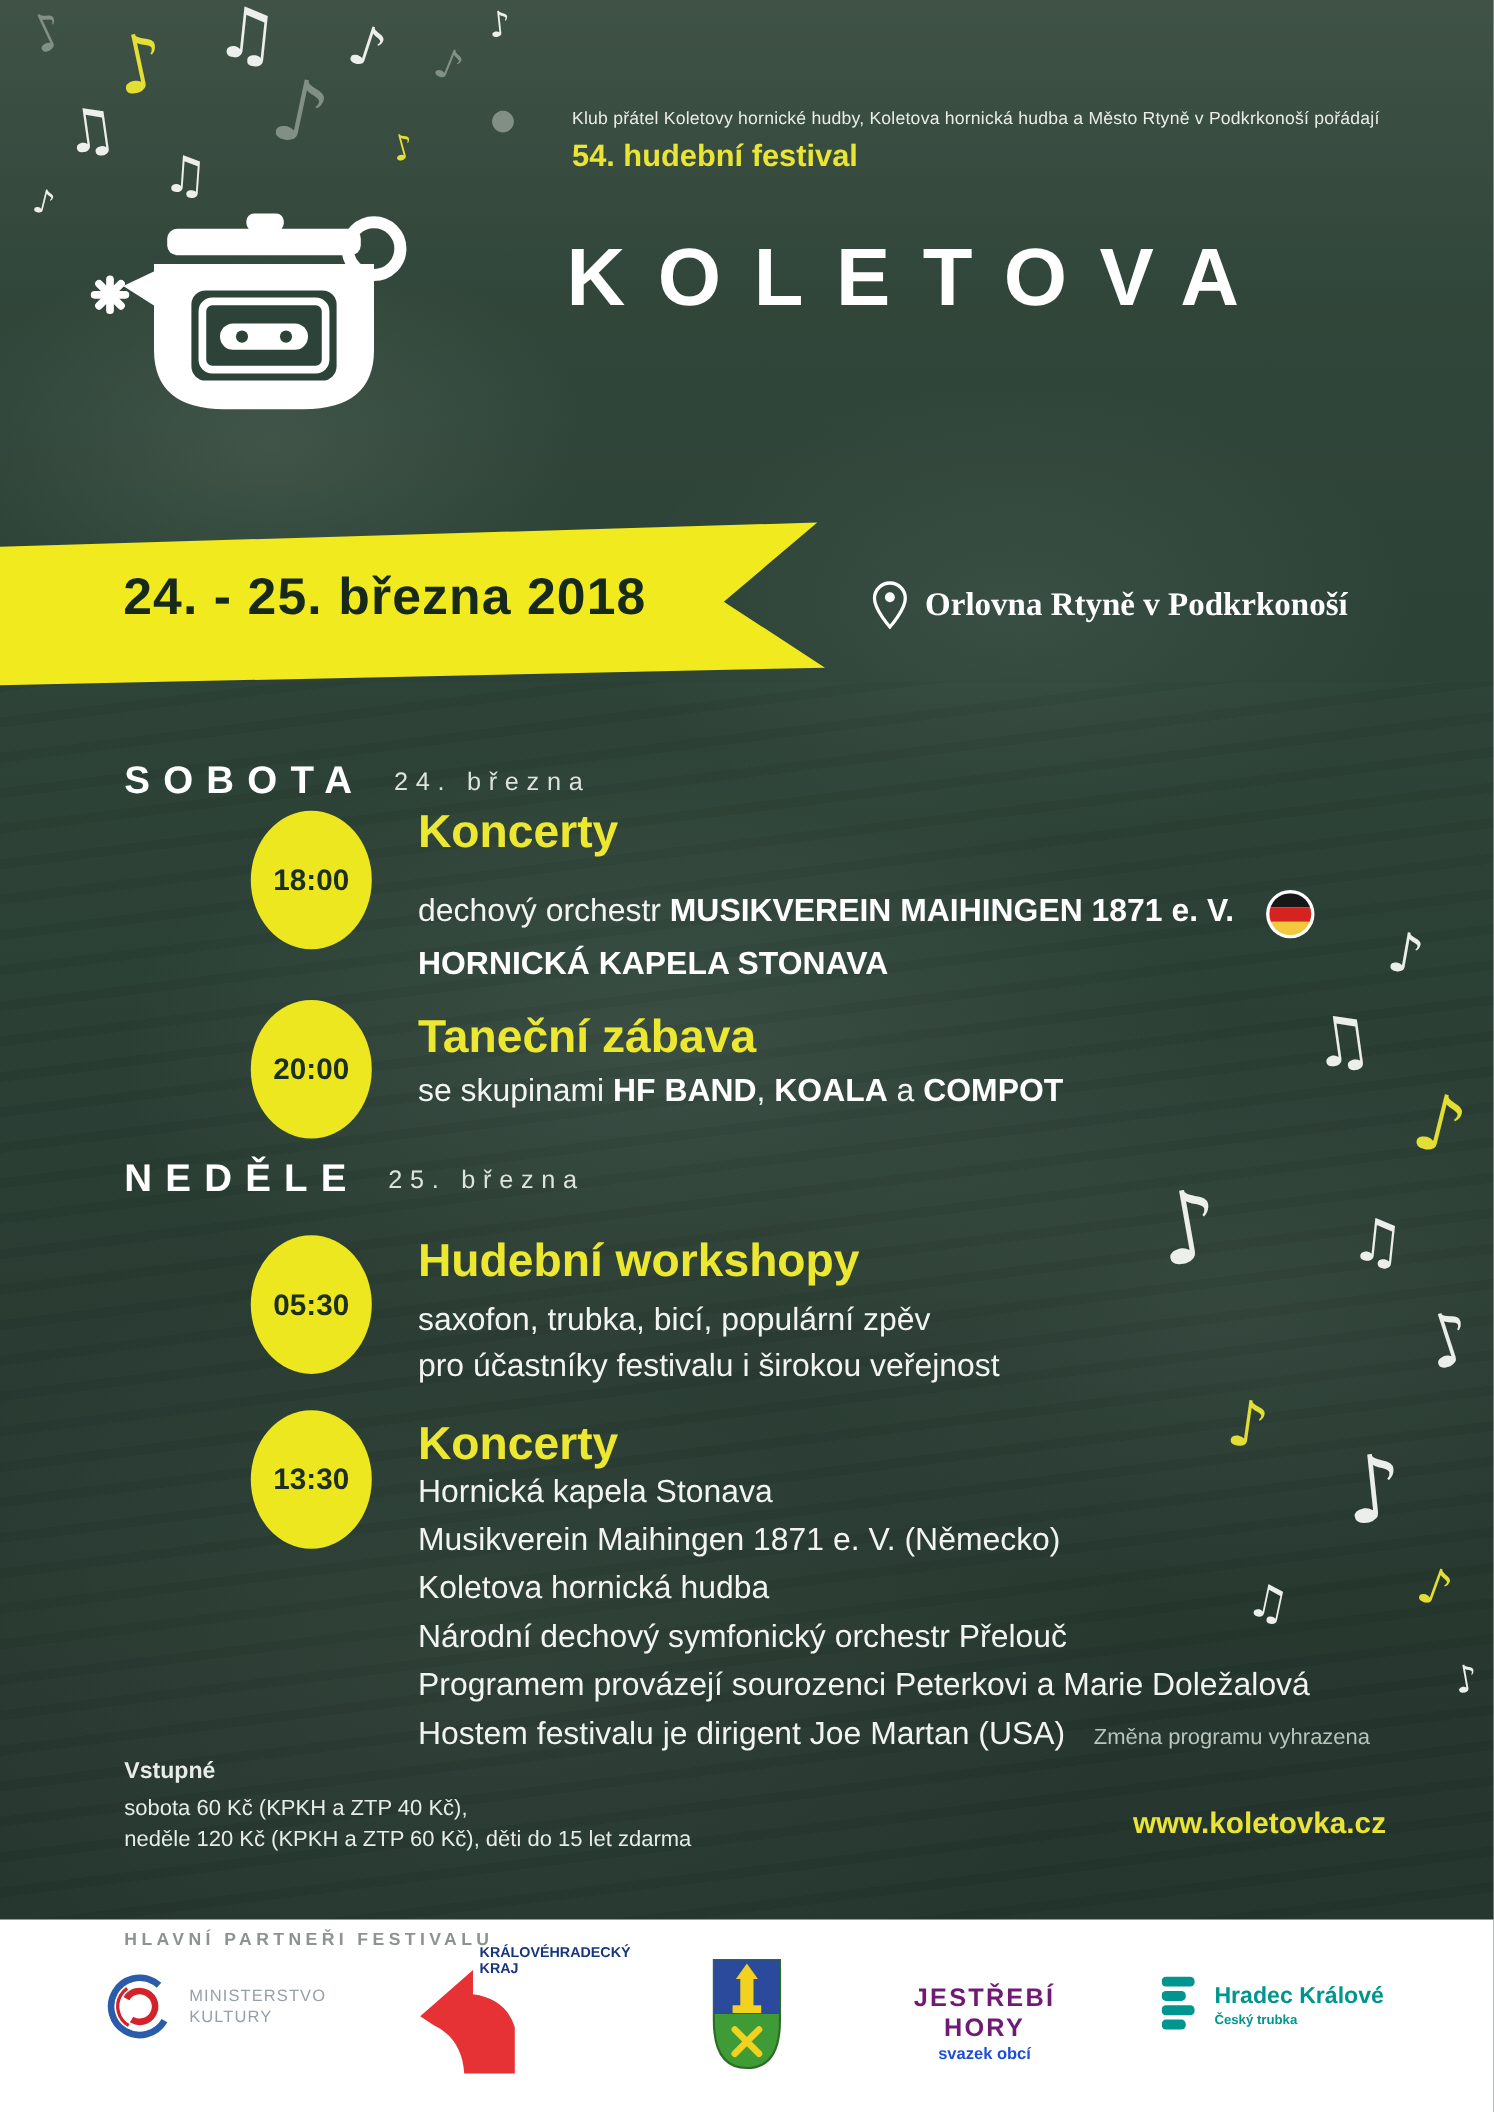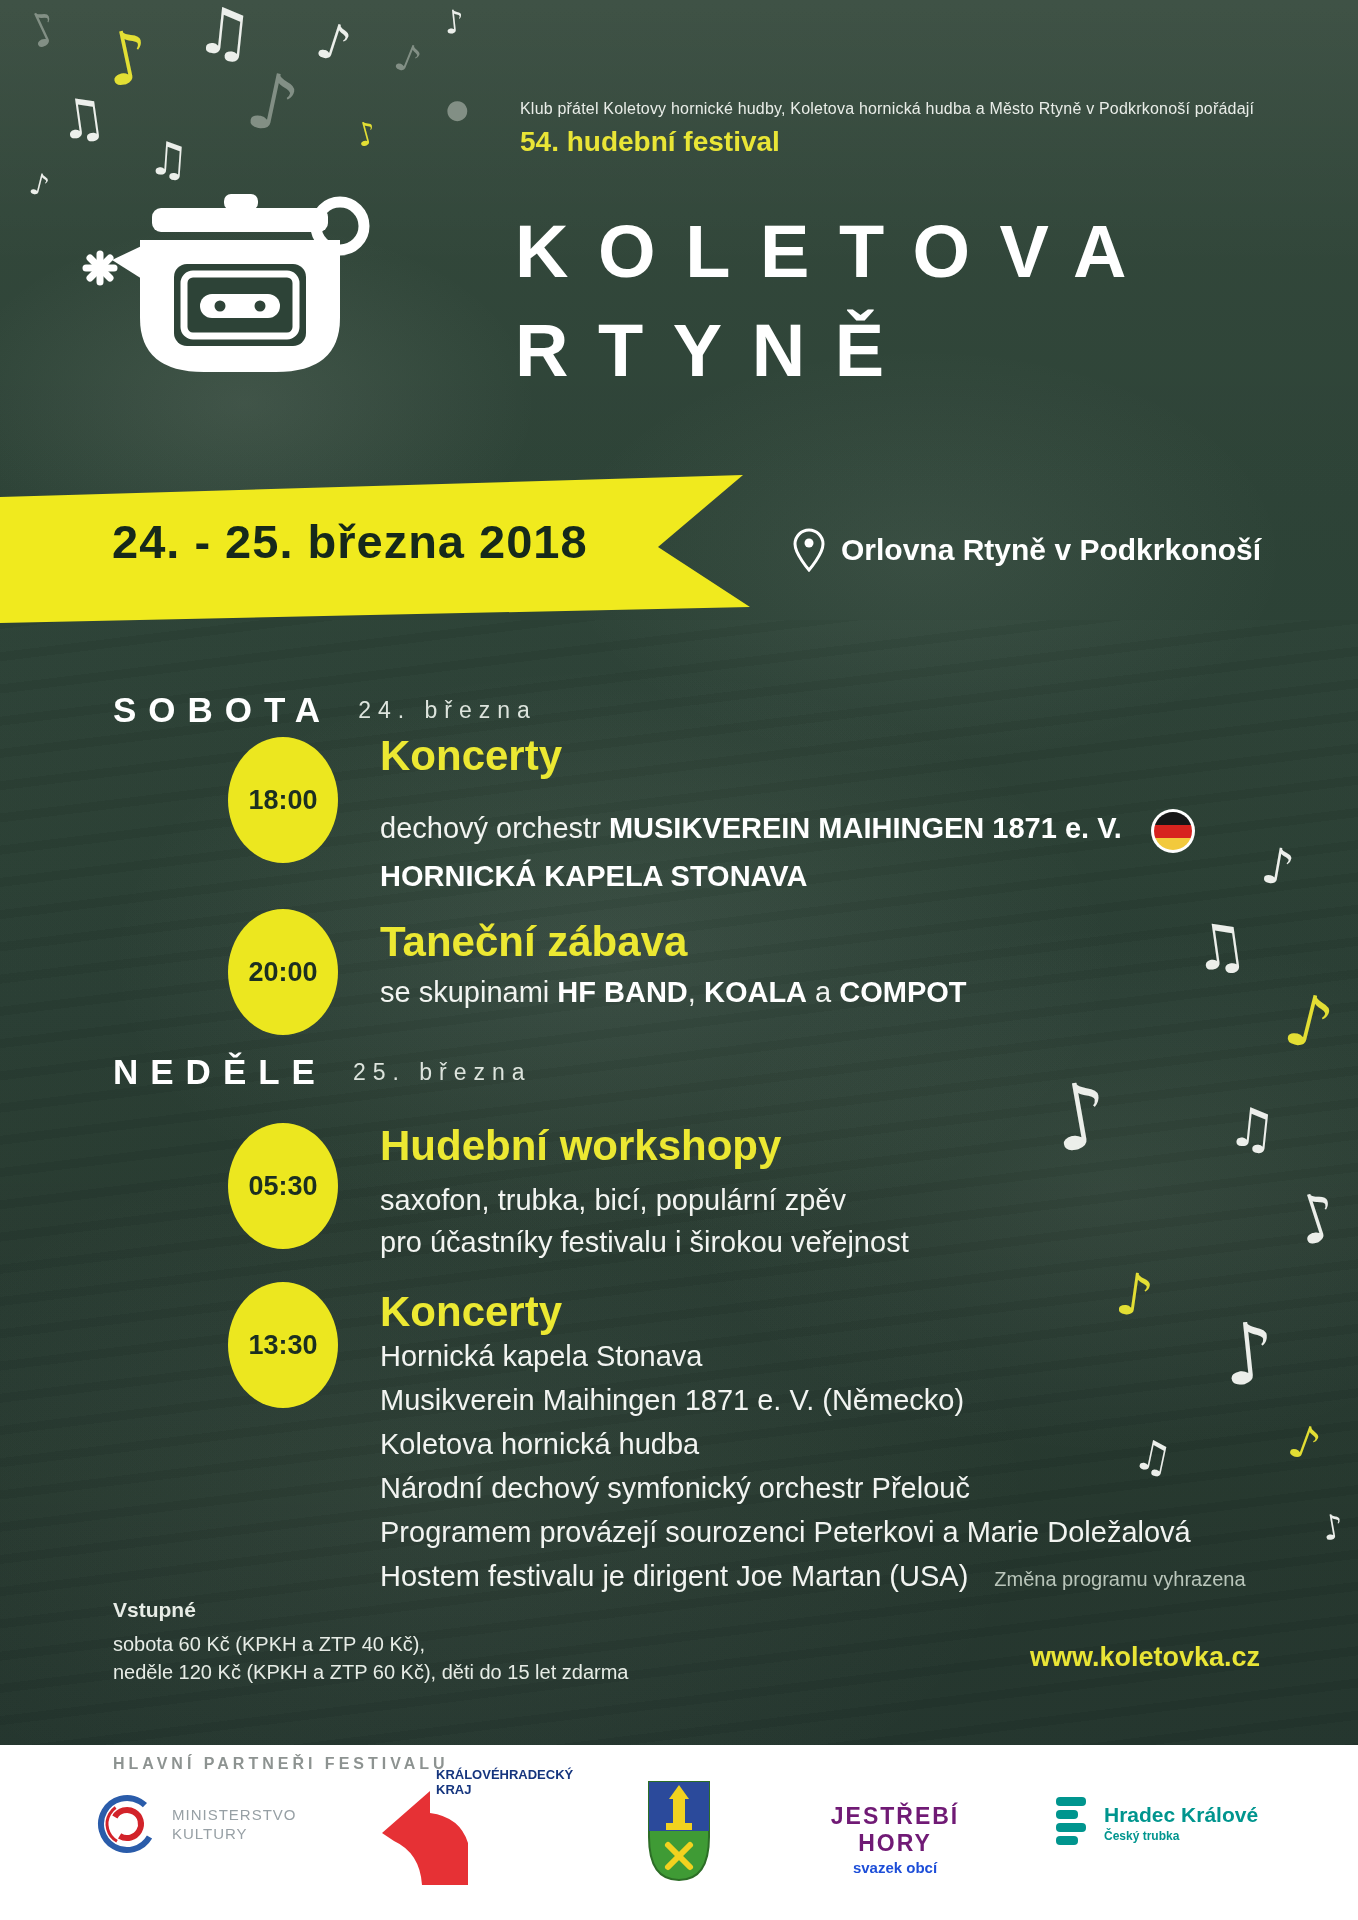--- a/index.html
+++ b/index.html
@@ -29,21 +29,21 @@
 
   .org-line{position:absolute;left:520px;top:100px;width:780px;font-size:16px;color:#e9ede8;letter-spacing:.2px;}
   .festival-no{position:absolute;left:520px;top:126px;font-size:28px;font-weight:700;color:#e9e536;}
   .title{position:absolute;left:515px;top:202px;color:#ffffff;font-weight:700;font-size:74px;letter-spacing:.40em;line-height:99px;}
 
   .logo-svg{position:absolute;left:78px;top:168px;}
 
   .banner-svg{position:absolute;left:0;top:472px;}
   .banner-text{position:absolute;left:112px;top:514px;font-size:47px;font-weight:700;color:#16291b;letter-spacing:1px;}
   .location{position:absolute;left:793px;top:528px;display:flex;align-items:center;gap:16px;}
-  .location-label{font-size:30px;font-weight:700;color:#ffffff;}
+  .location-label{font-size:30px;font-weight:700;color:#ffffff;font-family:Liberation Serif, serif;}
 
   .day-heading{position:absolute;left:113px;display:flex;align-items:center;}
   .day-name{font-size:35px;font-weight:700;letter-spacing:12px;color:#ffffff;}
   .day-date{font-size:23px;letter-spacing:7px;color:#dde4dd;margin-left:26px;}
 
   .time-badge{
     position:absolute;width:110px;height:126px;border-radius:50%;background:#ece71f;
     display:flex;align-items:center;justify-content:center;
     font-size:27px;font-weight:700;color:#1c2f21;
   }
@@ -125,21 +125,20 @@
 
     <rect x="96" y="96" width="132" height="82" rx="13" fill="#2d4337"></rect>
     <rect x="106" y="106" width="112" height="62" rx="9" fill="none" stroke="#ffffff" stroke-width="7"></rect>
     <rect x="122" y="126" width="80" height="24" rx="12" fill="#ffffff"></rect>
     <circle cx="142" cy="138" r="5.5" fill="#2d4337"></circle>
     <circle cx="182" cy="138" r="5.5" fill="#2d4337"></circle>
   </svg>
 
   <div class="title">
     <div>KOLETOVA</div>
-    <div>RTYNĚ</div>
   </div>
 
   <svg class="banner-svg" width="770" height="160" viewBox="0 0 770 160">
     <polygon points="0,25 743,3 658,75 750,135 0,151" fill="#f0ea1e"></polygon>
   </svg>
   <div class="banner-text">24. - 25. března 2018</div>
 
   <div class="location">
     <svg width="32" height="44" viewBox="0 0 32 44">
       <path d="M16 2 C8.3 2 2 8.3 2 16 c0 10 14 26 14 26 s14-16 14-26 C30 8.3 23.7 2 16 2 Z" fill="none" stroke="#ffffff" stroke-width="3"></path>

